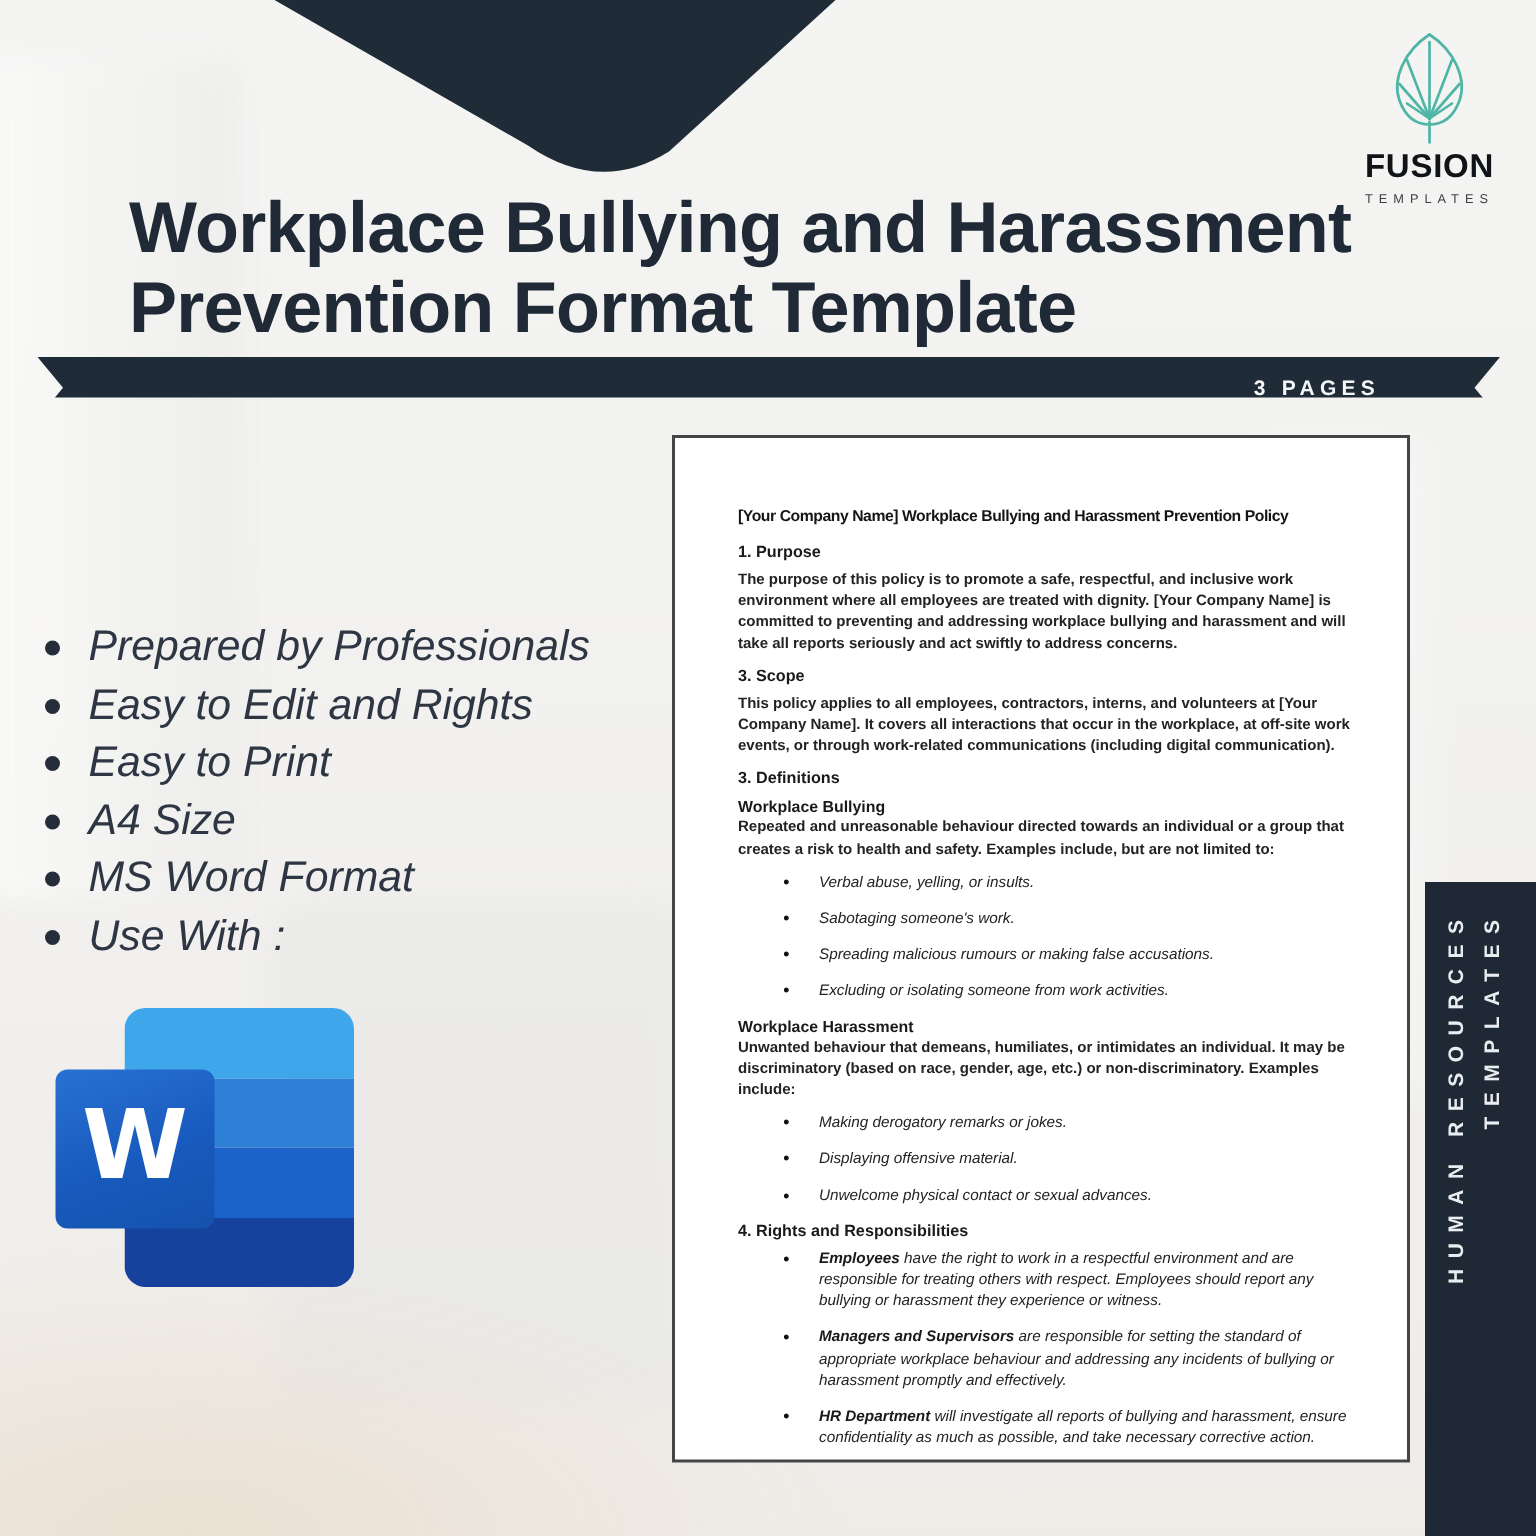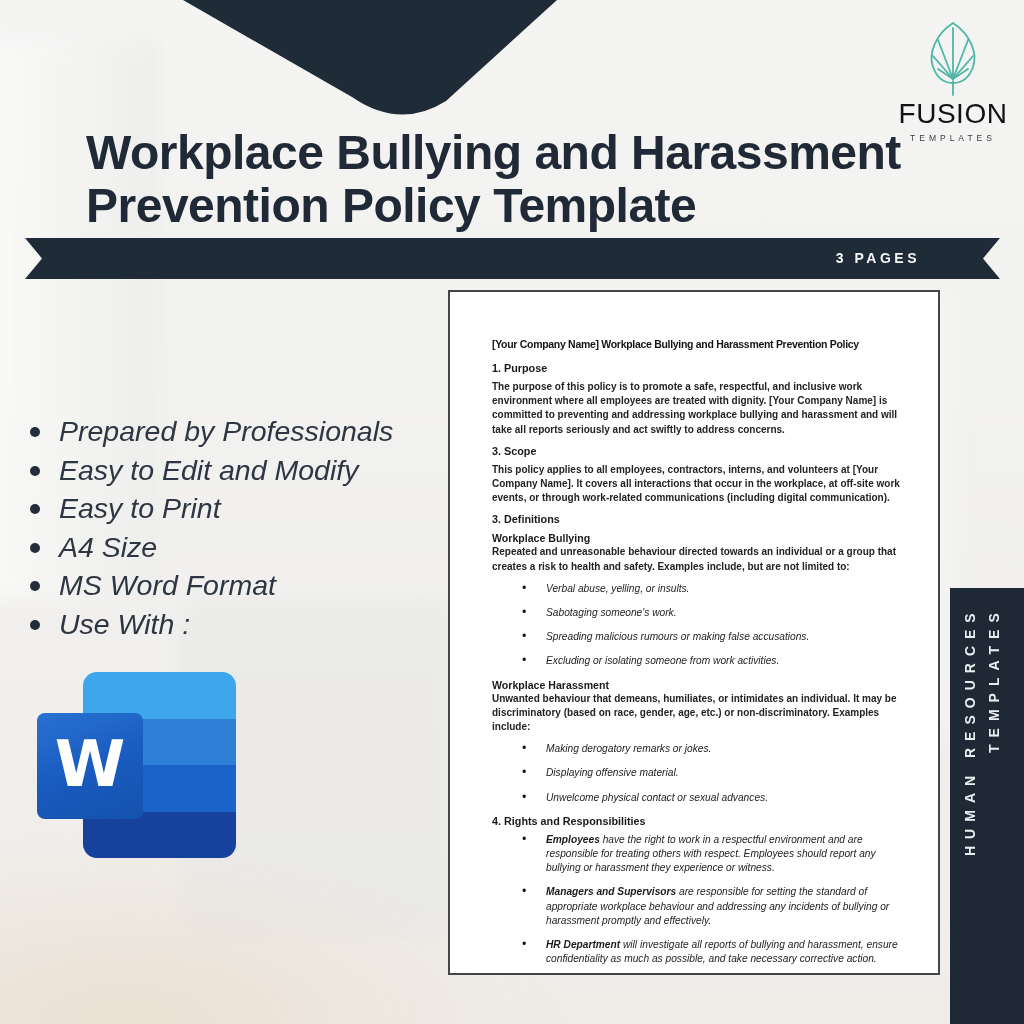--- a/index.html
+++ b/index.html
@@ -19,29 +19,29 @@
     background:radial-gradient(ellipse at 30% 70%, #eadfd0 0%, rgba(236,229,220,0) 70%); filter:blur(14px); opacity:.9; }
   .blob-right { left:820px; top:300px; width:130px; height:430px;
     background:#f8f8f7; filter:blur(12px); opacity:.6; }
 
   
   .top-shape { position:absolute; left:0; top:0; }
 
   
   .brand { position:absolute; left:892px; top:20px; width:122px; text-align:center; }
   .brand-leaf { display:block; margin:0 auto 2px auto; }
-  .brand-name { font-size:28px; font-weight:400; letter-spacing:.5px; color:#101418; }
+  .brand-name { font-size:22px; font-weight:700; letter-spacing:.5px; color:#101418; }
   .brand-tagline { font-size:8.5px; letter-spacing:4px; color:#3c3f42; margin-top:3px; }
 
   
   .hero-title { position:absolute; left:86px; top:126px; width:935px;
     font-size:48px; line-height:53px; font-weight:700; letter-spacing:-.5px; color:#202a37; }
 
   
-  .ribbon { position:absolute; left:25px; top:238px; width:975px; height:41px; background:#202b38;
+  .ribbon { position:absolute; left:25px; top:238px; width:975px; height:27px; background:#202b38;
     clip-path:polygon(0 0, 975px 0, 958px 20.5px, 975px 41px, 0 41px, 17px 20.5px); }
   .ribbon-label { position:absolute; right:80px; top:0; line-height:41px;
     font-size:14px; font-weight:700; letter-spacing:3.5px; color:#f4f6f7; }
 
   
   .features { position:absolute; left:30px; top:417px; list-style:none;font-style:italic; }
   .features li { display:flex; align-items:flex-start; margin-bottom:9.5px; }
   .feature-dot { flex:none; width:10px; height:10px; border-radius:50%; background:#242d39; margin:10px 19px 0 0; }
   .feature-label { font-size:28.5px; line-height:29px; color:#2d3642; }
 
@@ -101,35 +101,35 @@
         <path d="M28 59 L13 49"></path>
         <path d="M28 59 L43 49"></path>
       </g>
     </svg>
     <div class="brand-name">FUSION</div>
     <div class="brand-tagline">TEMPLATES</div>
   </div>
 
   <h1 class="hero-title">
     <div>Workplace Bullying and Harassment</div>
-    <div>Prevention Policy Template</div>
+    <div>Prevention Format Template</div>
   </h1>
 
   <div class="ribbon">
     <span class="ribbon-label">3 PAGES</span>
   </div>
 
   <ul class="features">
     <li>
         <span class="feature-dot"></span>
         <span class="feature-label">Prepared by Professionals</span>
       </li>
     <li>
         <span class="feature-dot"></span>
-        <span class="feature-label">Easy to Edit and Modify</span>
+        <span class="feature-label">Easy to Edit and Rights</span>
       </li>
     <li>
         <span class="feature-dot"></span>
         <span class="feature-label">Easy to Print</span>
       </li>
     <li>
         <span class="feature-dot"></span>
         <span class="feature-label">A4 Size</span>
       </li>
     <li>

